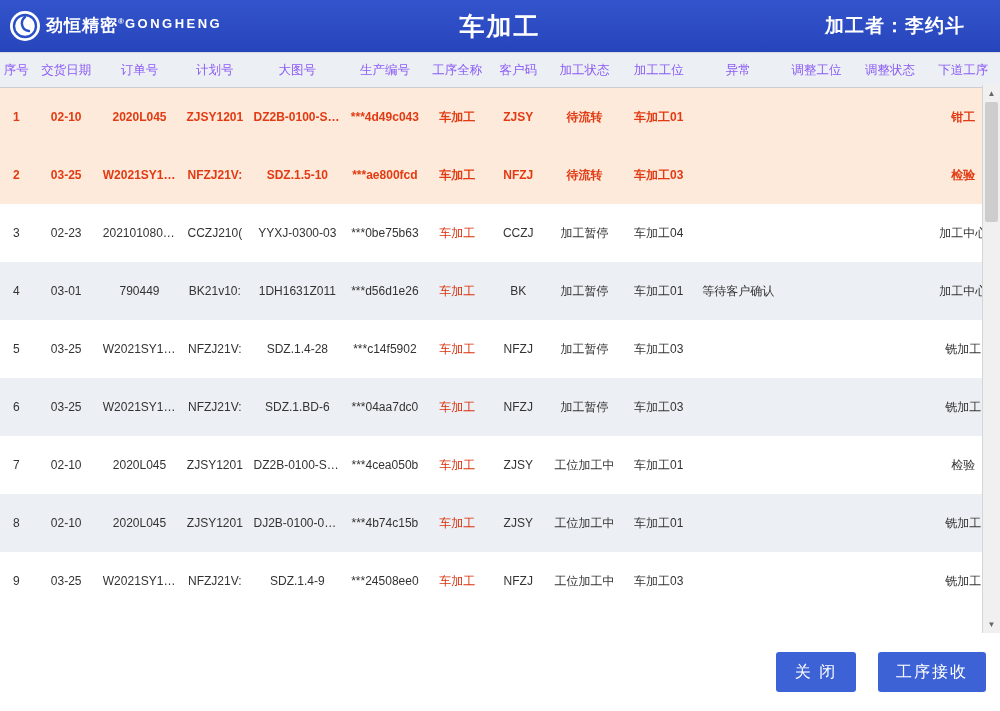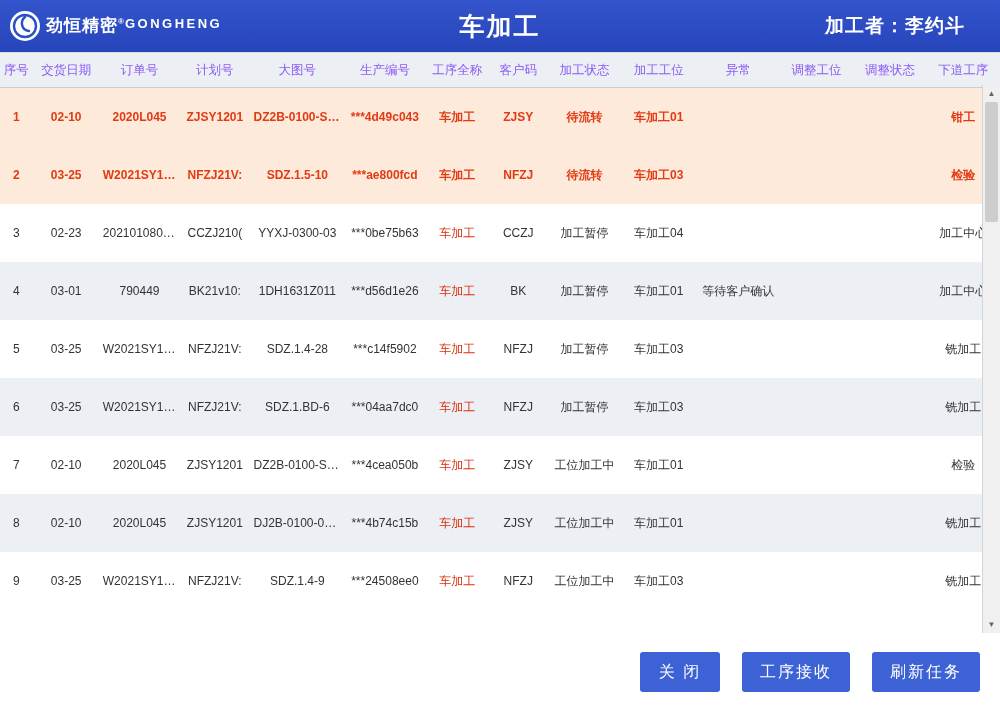--- a/index.html
+++ b/index.html
@@ -167,21 +167,21 @@
     border-radius: 2px;
   }
 
   
   .footer {
     flex: 0 0 78px;
     background: #ffffff;
     display: flex;
     align-items: center;
     justify-content: flex-end;
-    padding-right: 20px;
+    padding-right: 14px;
     gap: 22px;
     box-sizing: border-box;
   }
   .btn {
     background: #3d62d6;
     color: #ffffff;
     border: none;
     border-radius: 3px;
     height: 40px;
     min-width: 80px;
@@ -417,16 +417,15 @@
     <div class="scrollbar">
       <div class="sb-arrow top">▲</div>
       <div class="sb-thumb"></div>
       <div class="sb-arrow bottom">▼</div>
     </div>
   </div>
 
   <div class="footer">
     <button class="btn">关 闭</button>
     <button class="btn">工序接收</button>
-    <button class="btn">刷新任务</button>
   </div>
 
 </div>
 
 </body></html>

